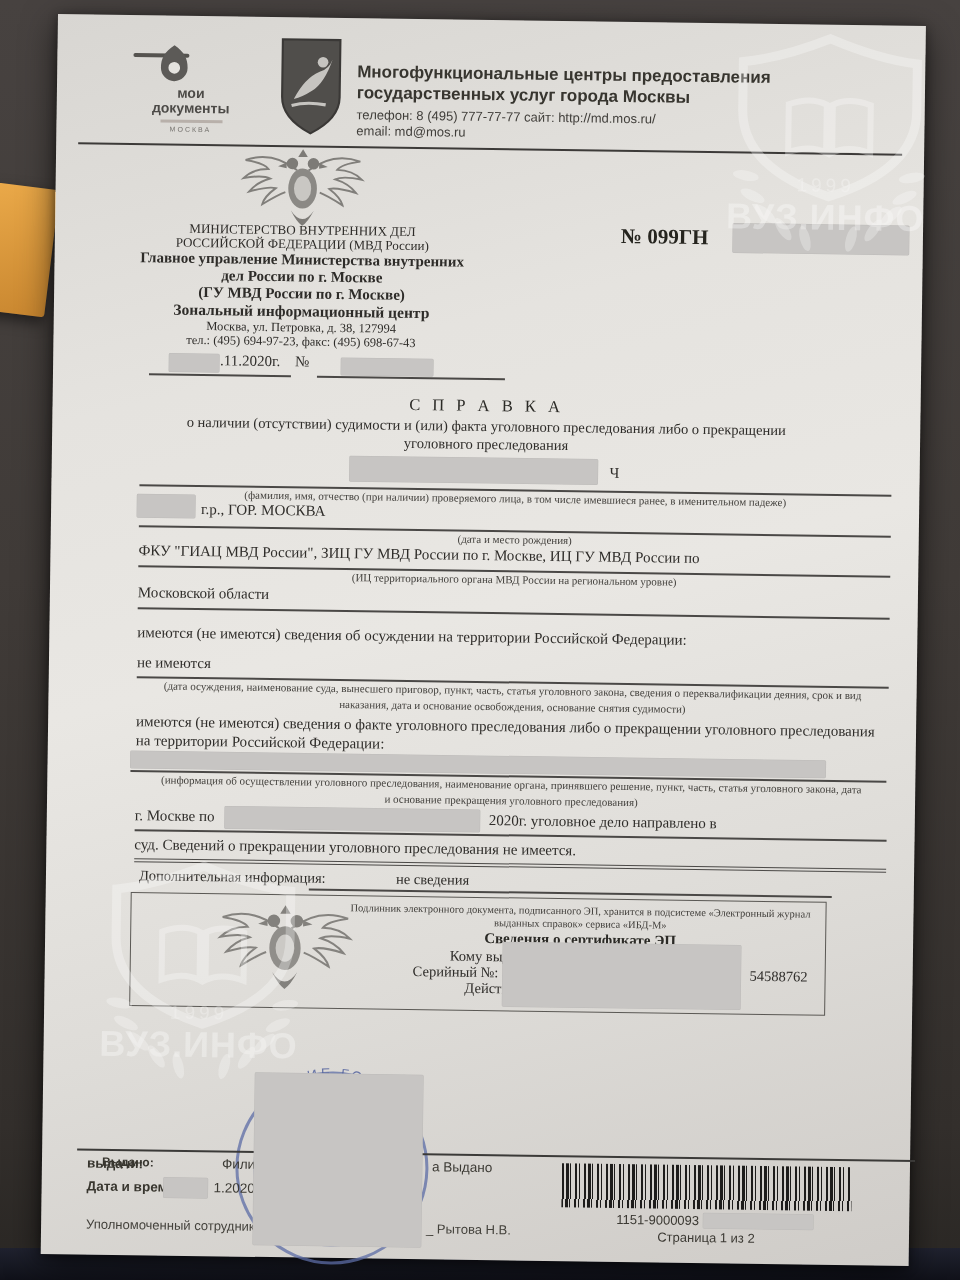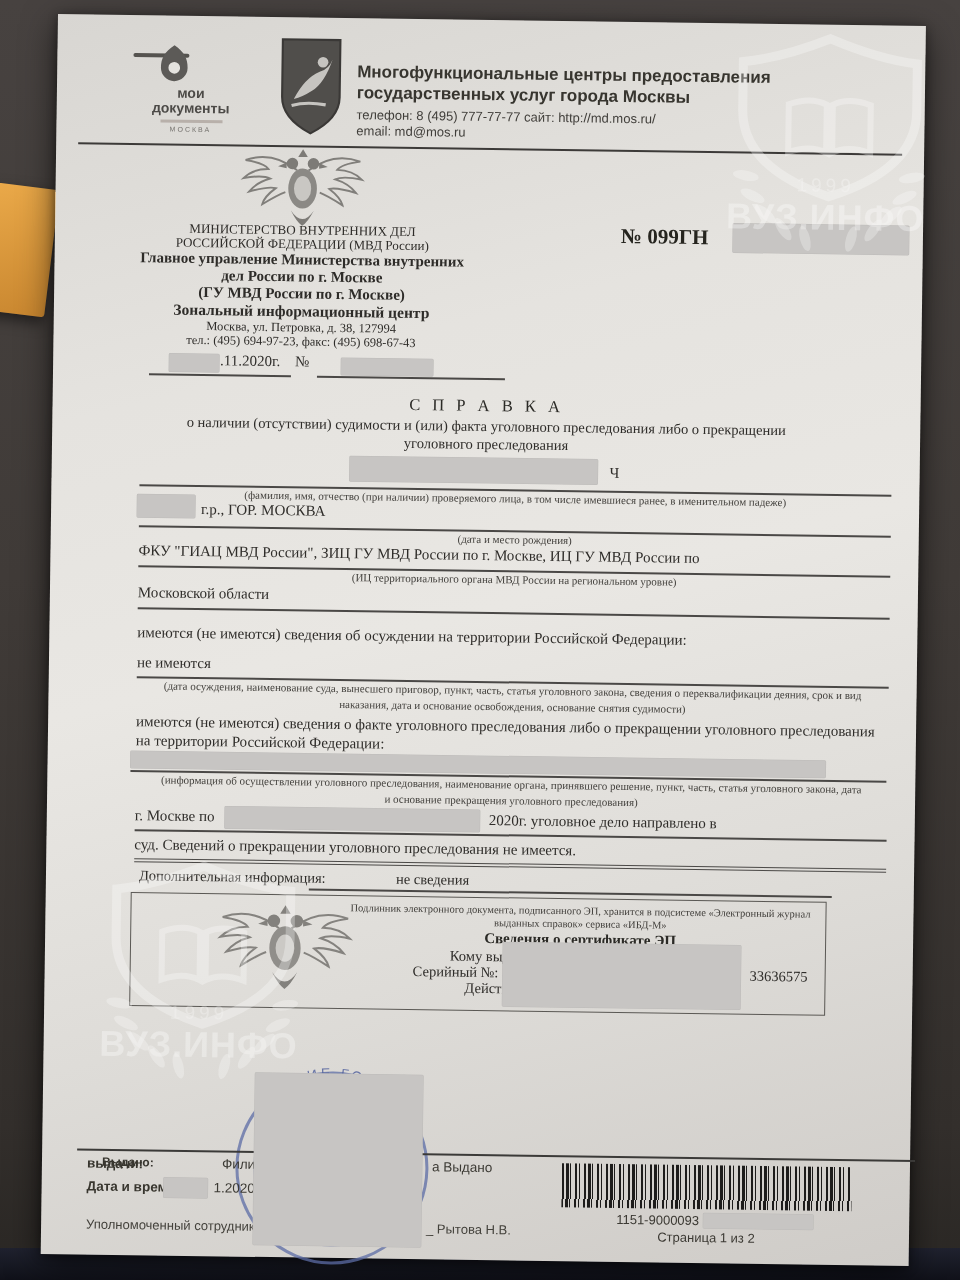--- a/index.html
+++ b/index.html
@@ -166,21 +166,21 @@
         <ellipse cx="70" cy="43" rx="15" ry="21" fill="#908e8a"></ellipse>
         <ellipse cx="70" cy="43" rx="9" ry="13" fill="#cbc9c5"></ellipse>
         <path d="M58,66 Q70,84 82,66 Q76,78 70,82 Q64,78 58,66 Z" fill="#83817d"></path>
       </svg>
     </div>
     <div class="abs serif" style="left:300px;top:884px;width:470px;text-align:center;font-size:10.5px;color:#403e3a;">Подлинник электронного документа, подписанного ЭП, хранится в подсистеме «Электронный журнал</div>
     <div class="abs serif" style="left:300px;top:897px;width:470px;text-align:center;font-size:10.5px;color:#403e3a;">выданных справок» сервиса «ИБД-М»</div>
     <div class="abs serif" style="left:300px;top:910px;width:470px;text-align:center;font-weight:bold;font-size:15px;color:#2b2a26;">Сведения о сертификате ЭП</div>
     <div class="abs serif" style="left:405px;top:928px;font-size:14.5px;color:#2f2d2a;">Кому выдан:</div>
     <div class="abs serif" style="left:368px;top:944px;font-size:14.5px;color:#2f2d2a;">Серийный №: 58025801</div>
-    <div class="abs serif" style="left:705px;top:944px;font-size:14.5px;color:#2f2d2a;">33636575</div>
+    <div class="abs serif" style="left:705px;top:944px;font-size:14.5px;color:#2f2d2a;">54588762</div>
     <div class="abs serif" style="left:420px;top:960px;font-size:14.5px;color:#2f2d2a;">Действителен</div>
     <div class="redact" style="left:458px;top:922px;width:238px;height:64px;"></div>
 
     <div class="abs" style="left:150px;top:1020px;">
       <svg width="280" height="240" viewBox="0 0 280 240">
         <defs>
             <path id="arcpath" d="M50,130 A90,90 0 0 1 230,130"></path>
           </defs>
         <circle cx="140" cy="130" r="95" fill="none" stroke="rgba(92,108,165,0.75)" stroke-width="3"></circle>
         <circle cx="140" cy="130" r="78" fill="none" stroke="rgba(92,108,165,0.4)" stroke-width="1.5"></circle>

